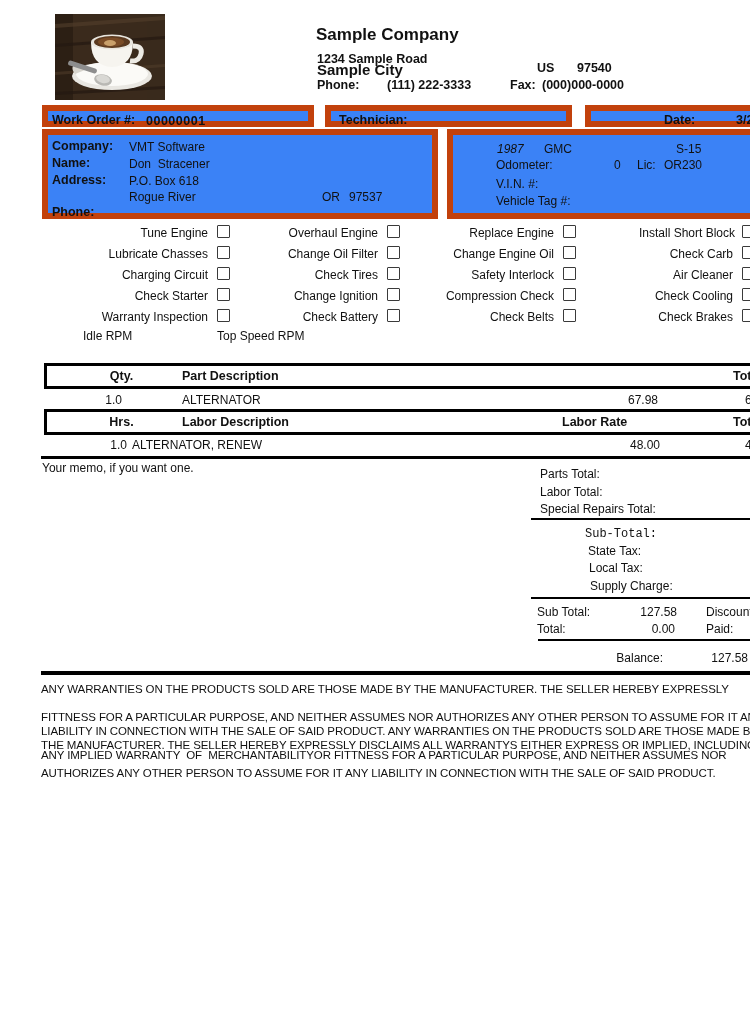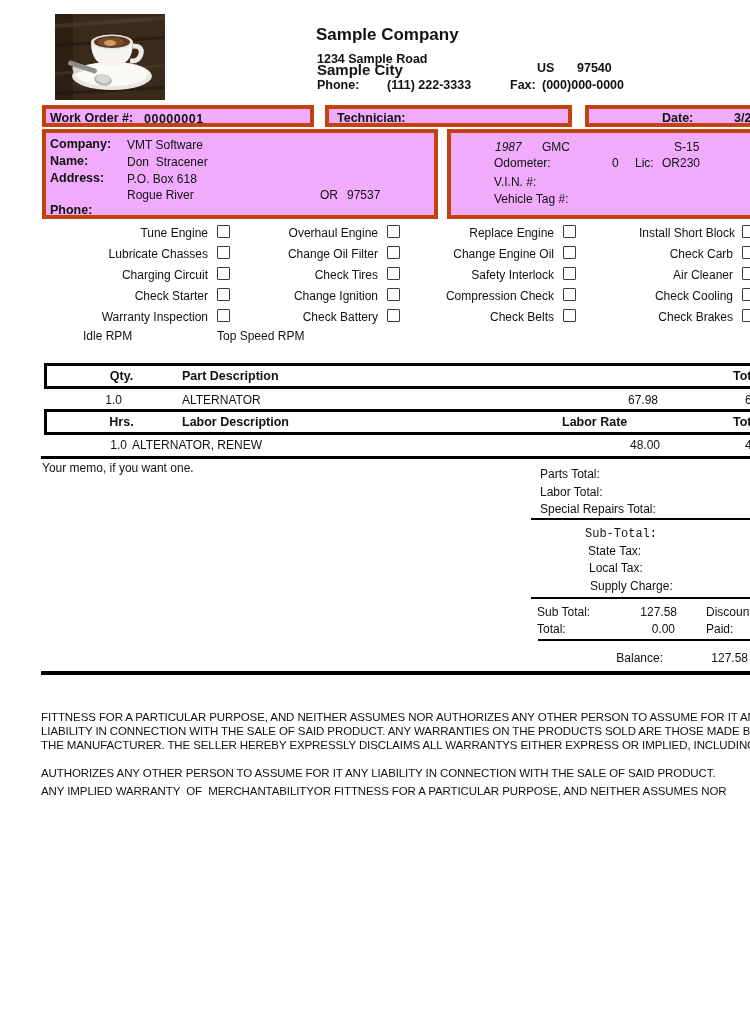--- a/index.html
+++ b/index.html
@@ -2,21 +2,21 @@
 <html><head>
 <meta charset="utf-8">
 <style>
   html,body{margin:0;padding:0;background:#fff;}
   #page{position:relative;width:750px;height:984px;background:#ffffff;overflow:hidden;
         font-family:"Liberation Sans", sans-serif;color:#111;}
   .abs{position:absolute;}
   .b{font-weight:bold;}
   .pre{white-space:pre;}
   .nowrap{white-space:nowrap;}
-  .box{position:absolute;border:4px solid #c2410c;box-sizing:border-box;background:#f0abfc;padding-left:19px;}
+  .box{position:absolute;border:6px solid #c2410c;box-sizing:border-box;background:#3b82f6;padding-left:19px;}
   .hdrbox{position:absolute;border:3px solid #000;box-sizing:border-box;background:#fff;}
   .cb{position:absolute;width:13px;height:13px;border:1px solid #3a3a3a;border-radius:1px;background:#fff;box-sizing:border-box;}
   .cl-label{position:absolute;width:175px;text-align:right;font-size:12px;line-height:15px;white-space:nowrap;}
   .t12{font-size:12px;line-height:15px;}
   .t125b{font-size:12.5px;font-weight:bold;line-height:15px;}
   .rt{text-align:right;}
   .hline{position:absolute;background:#000;}
   .wline{position:absolute;left:41px;width:709px;font-size:11.5px;line-height:14px;white-space:pre;letter-spacing:-0.1px;}
 </style>
 </head>
@@ -184,19 +184,20 @@
   <div class="abs t12 rt" style="left:600px;top:605px;width:77px;">127.58</div>
   <div class="abs t12 nowrap" style="left:706px;top:605px;">Discount:</div>
   <div class="abs t12" style="left:537px;top:622px;">Total:</div>
   <div class="abs t12 rt" style="left:600px;top:622px;width:75px;">0.00</div>
   <div class="abs t12 nowrap" style="left:706px;top:622px;">Paid:</div>
   <div class="hline" style="left:538px;top:639px;width:212px;height:2px;"></div>
   <div class="abs t12 rt" style="left:563px;top:651px;width:100px;">Balance:</div>
   <div class="abs t12 rt" style="left:668px;top:651px;width:80px;">127.58</div>
 
   <div class="hline" style="left:41px;top:671px;width:709px;height:4px;"></div>
+  <div class="wline" style="top:682px;">ANY WARRANTIES ON THE PRODUCTS SOLD ARE THOSE MADE BY THE MANUFACTURER. THE SELLER HEREBY EXPRESSLY</div>
   <div class="wline" style="top:710px;">FITTNESS FOR A PARTICULAR PURPOSE, AND NEITHER ASSUMES NOR AUTHORIZES ANY OTHER PERSON TO ASSUME FOR IT ANY</div>
   <div class="wline" style="top:724px;">LIABILITY IN CONNECTION WITH THE SALE OF SAID PRODUCT. ANY WARRANTIES ON THE PRODUCTS SOLD ARE THOSE MADE BY</div>
   <div class="wline" style="top:738px;">THE MANUFACTURER. THE SELLER HEREBY EXPRESSLY DISCLAIMS ALL WARRANTYS EITHER EXPRESS OR IMPLIED, INCLUDING</div>
-  <div class="wline" style="top:784px;">ANY IMPLIED WARRANTY  OF  MERCHANTABILITYOR FITTNESS FOR A PARTICULAR PURPOSE, AND NEITHER ASSUMES NOR</div>
+  <div class="wline" style="top:748px;">ANY IMPLIED WARRANTY  OF  MERCHANTABILITYOR FITTNESS FOR A PARTICULAR PURPOSE, AND NEITHER ASSUMES NOR</div>
   <div class="wline" style="top:766px;">AUTHORIZES ANY OTHER PERSON TO ASSUME FOR IT ANY LIABILITY IN CONNECTION WITH THE SALE OF SAID PRODUCT.</div>
 
 </div>
 
 </body></html>

